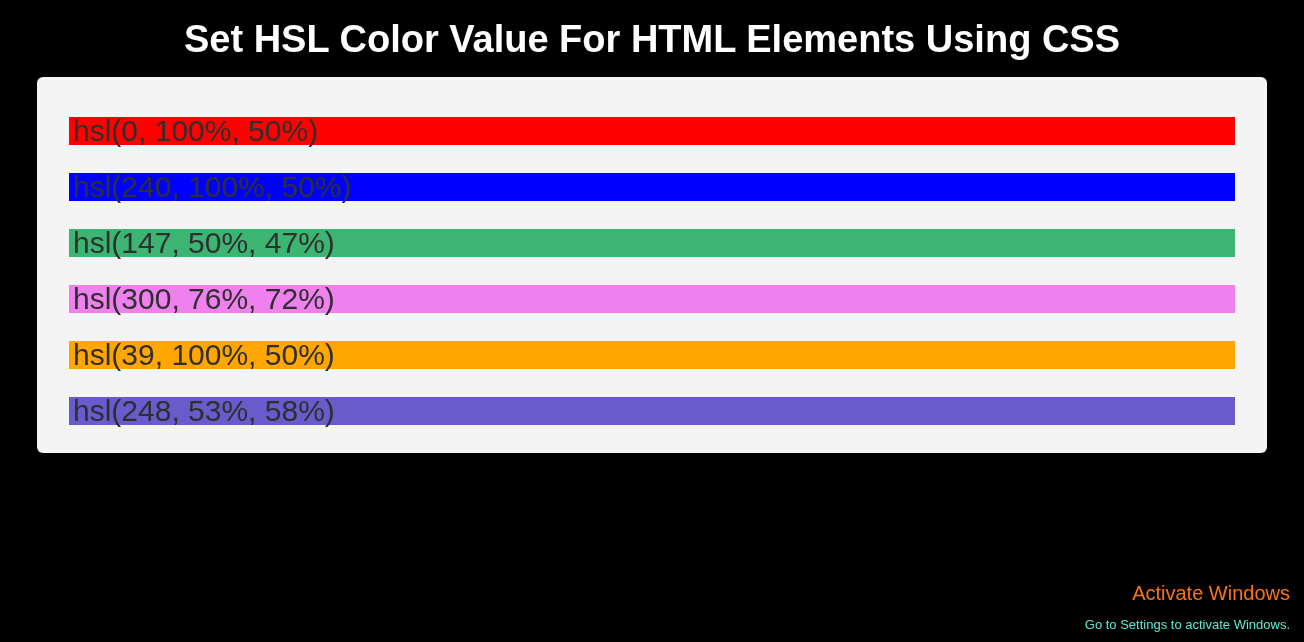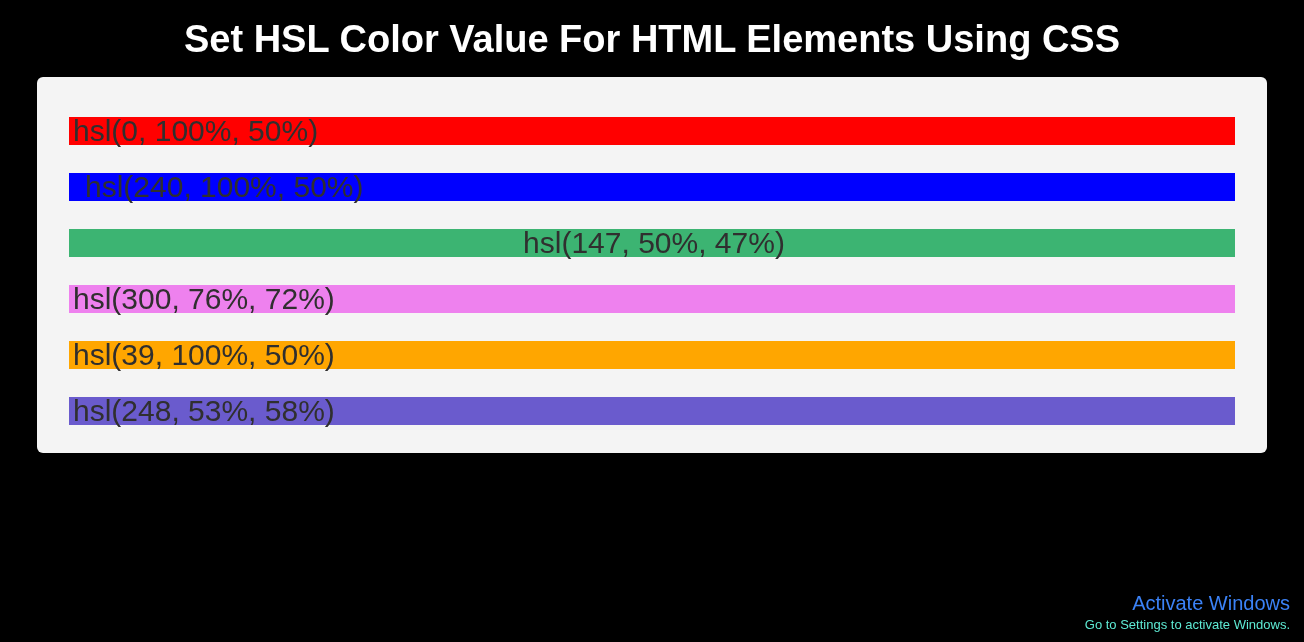--- a/index.html
+++ b/index.html
@@ -41,38 +41,38 @@
       margin-bottom: 0;
       align-items: center;
     }
     .color-label {
       font-size: 30px;
       color: #302f2f;
       padding-left: 4px;
       line-height: 1;
     }
     .bar-0 { background-color: hsl(0, 100%, 50%); }
-    .bar-1 { background-color: hsl(240, 100%, 50%); padding-left: 12px; }
-    .bar-2 { background-color: hsl(147, 50%, 47%); justify-content: center; }
+    .bar-1 { background-color: hsl(240, 100%, 50%); }
+    .bar-2 { background-color: hsl(147, 50%, 47%); }
     .bar-3 { background-color: hsl(300, 76%, 72%); text-align: right; }
     .bar-4 { background-color: hsl(39, 100%, 50%); }
     .bar-5 { background-color: hsl(248, 53%, 58%); }
     .watermark {
       position: absolute;
       right: 14px;
       bottom: 10px;
       text-align: right;
       color: #7a7a7a;
       pointer-events: none;
     }
     .watermark-title {
       font-size: 20px;
-      color: #3b82f6;
+      color: #f97316;
       font-weight: 400;
-      margin-bottom: 2px;
+      margin-bottom: 12px;
     }
     .watermark-sub {
       font-size: 13px;
       color: #5eead4;
     }
   </style>
 </head>
 <body>
 
 <h1 class="page-title">Set HSL Color Value For HTML Elements Using CSS</h1>

